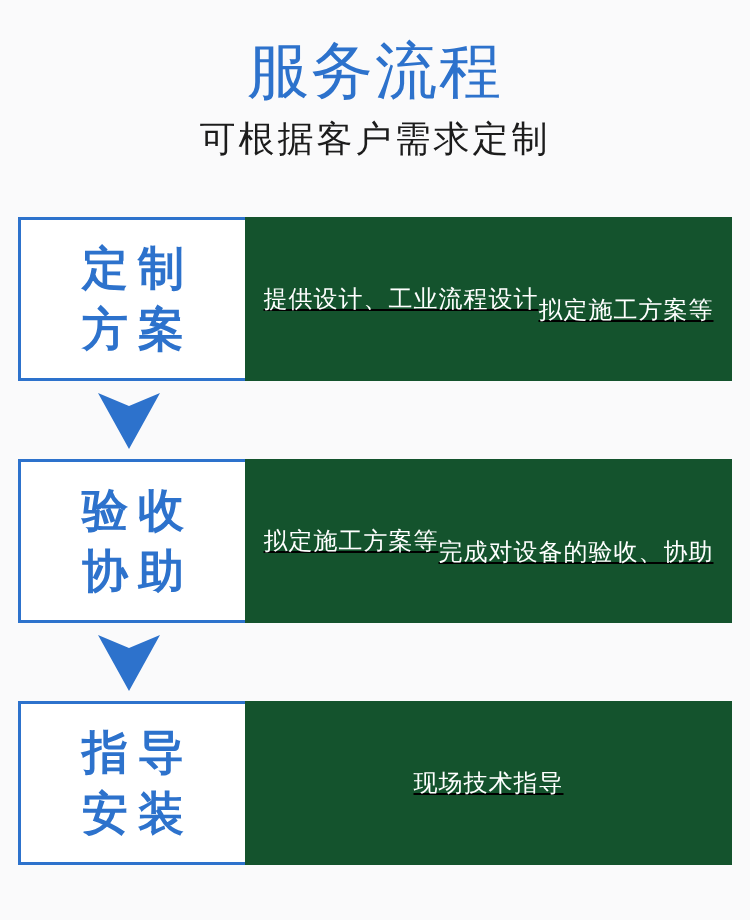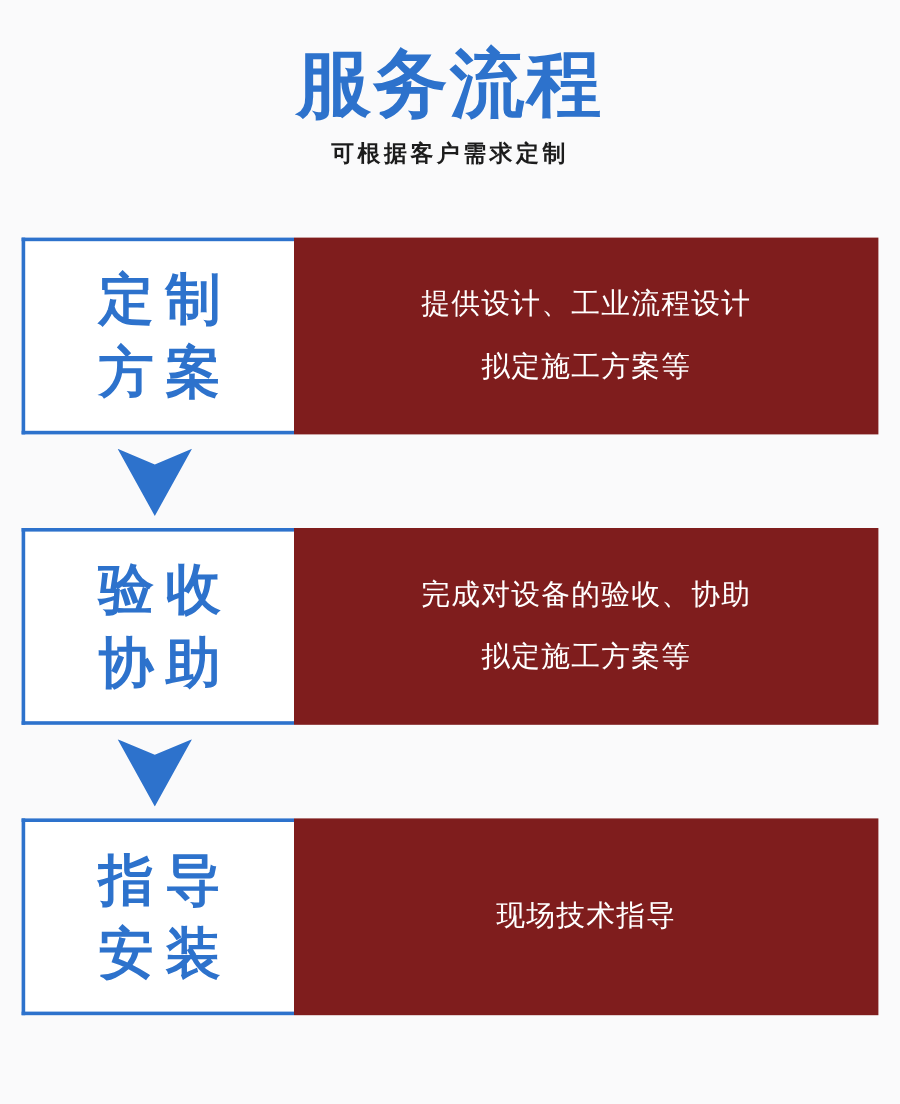--- a/index.html
+++ b/index.html
@@ -23,29 +23,29 @@
   }
 
   
   .header {
     padding-top: 38px;
     text-align: center;
   }
   .main-title {
     color: #2d72cc;
     font-size: 62px;
-    font-weight: bold;
+    font-weight: normal;
     line-height: 1.05;
     letter-spacing: 2px;
     margin: 0;
   }
   .sub-title {
     color: #1c1c1c;
-    font-size: 19px;
-    font-weight: bold;
+    font-size: 36px;
+    font-weight: normal;
     letter-spacing: 3px;
     margin: 16px 0 0 0;
     line-height: 1.1;
   }
 
   
   .flow {
     margin-top: 58px;
     padding: 0 18px 0 18px;
     box-sizing: border-box;
@@ -75,25 +75,26 @@
     font-size: 46px;
     font-weight: bold;
     letter-spacing: 10px;
     text-indent: 10px;
     line-height: 1.32;
     white-space: nowrap;
   }
 
   .step-body {
     flex: 1 1 auto;
-    background: #7f1d1d;
+    background: #14532d;
     display: flex;
-    flex-direction: column;
+    flex-direction: row;
     align-items: center;
     justify-content: center;
+    text-decoration: underline;
   }
   .step-body-line {
     color: #ffffff;
     font-size: 24px;
     font-weight: normal;
     letter-spacing: 1px;
     line-height: 1.25;
     white-space: nowrap;
   }
   .step-body-line + .step-body-line {
@@ -148,22 +149,22 @@
         </svg>
       </div>
     </div>
 
     <div class="step-row">
       <div class="step-label">
         <div class="step-label-line">验收</div>
         <div class="step-label-line">协助</div>
       </div>
       <div class="step-body">
+        <div class="step-body-line">拟定施工方案等</div>
         <div class="step-body-line">完成对设备的验收、协助</div>
-        <div class="step-body-line">拟定施工方案等</div>
       </div>
     </div>
 
     <div class="arrow-row">
       <div class="arrow-wrap">
         <svg viewBox="0 0 62 56" xmlns="http://www.w3.org/2000/svg" aria-hidden="true">
           <polygon points="0,0 31,13 62,0 31,56" fill="#2d72cc"></polygon>
         </svg>
       </div>
     </div>

